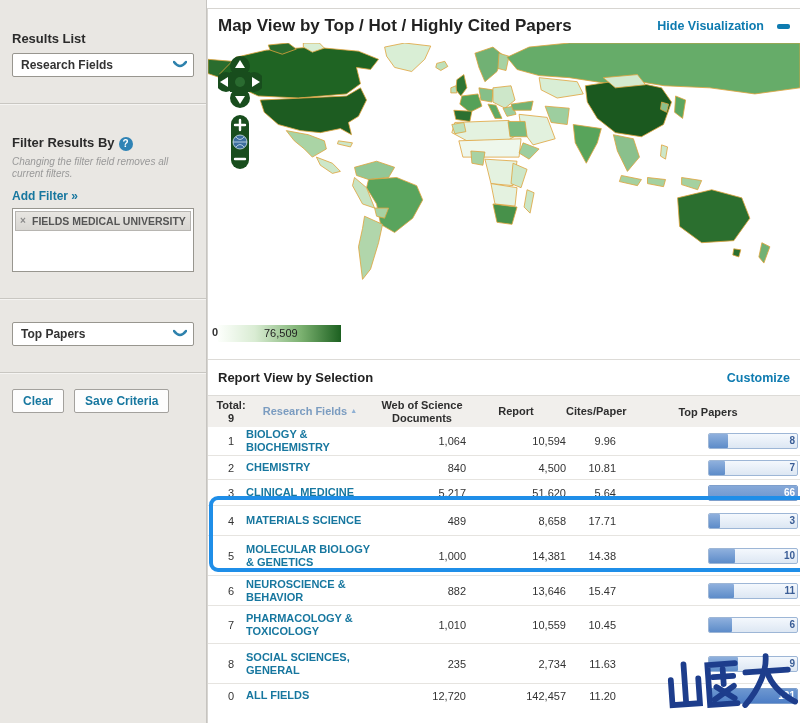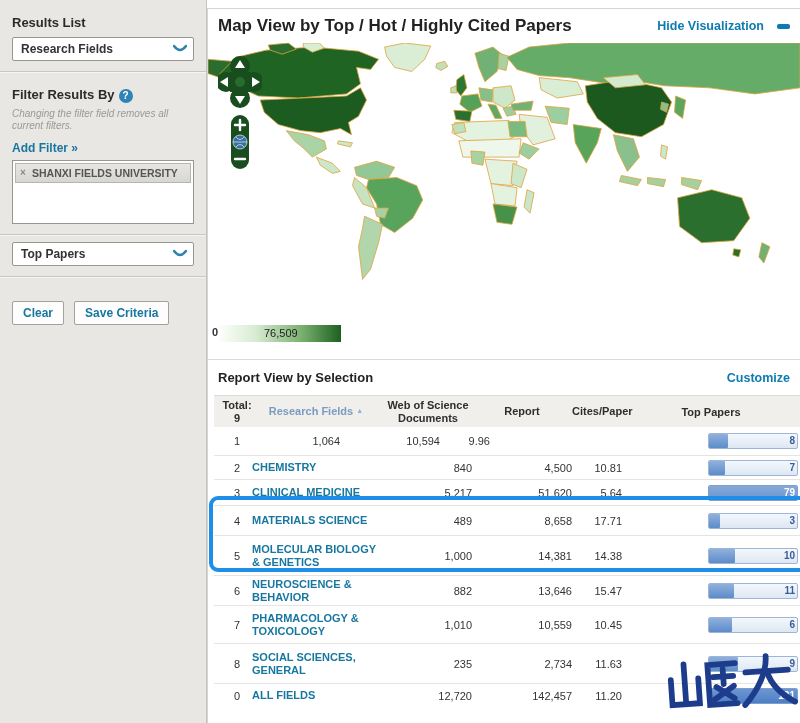--- a/index.html
+++ b/index.html
@@ -2,38 +2,38 @@
 <html><head>
 <meta charset="utf-8">
 <style>
   * { margin:0; padding:0; box-sizing:border-box; }
   html,body { width:800px; height:723px; overflow:hidden; position:relative;
     font-family:"Liberation Sans", sans-serif; background:#fff; }
 
   
   .sidebar { position:absolute; left:0; top:0; width:207px; height:723px;
     background:#e9e7e3; border-right:1px solid #c6c4c0; }
-  .sb-section { padding:0 12px; }
+  .sb-section { padding:16px 12px; }
   .sb-sep { border-top:1px solid #c9c7c2; box-shadow:0 1px 0 #f5f4f2; margin:10px 0 0 0; }
   .sb-title { font-size:13px; font-weight:bold; color:#2b2b2b; padding-top:15px; }
   .dropdown { margin-top:7px; height:24px; background:#fff; border:1px solid #98968f;
     border-radius:2px; display:flex; align-items:center; justify-content:space-between;
     padding:0 6px 0 8px; cursor:pointer; }
   .dropdown .dd-label { font-size:12px; font-weight:bold; color:#333; }
   .dd-chev { width:14px; height:10px; }
   .help-badge { display:inline-block; width:14px; height:14px; border-radius:50%;
     background:#2f83b5; color:#fff; font-size:10px; font-weight:bold; text-align:center;
     line-height:14px; margin-left:4px; vertical-align:middle; }
   .sb-note { font-size:10px; font-style:italic; color:#999; line-height:1.25; margin-top:5px; }
   .add-filter { font-size:12px; font-weight:bold; color:#17779f; margin-top:8px; display:inline-block; cursor:pointer; text-decoration:none; }
   .filter-box { margin-top:4px; background:#fff; border:1px solid #98968f; height:64px; padding:2px; }
   .filter-chip { background:linear-gradient(#e8e6e2,#d8d6d2); border:1px solid #b7b5b1;
     font-size:10.5px; font-weight:bold; color:#555; padding:3px 4px 3px 16px; position:relative; line-height:1.2; }
   .chip-x { position:absolute; left:4px; top:3px; color:#8a8a8a; font-weight:bold; font-size:10px; cursor:pointer; }
-  .btn-row { display:flex; gap:10px; padding:24px 12px 0 12px; }
+  .btn-row { display:flex; gap:10px; padding:16px 12px 0 12px; }
   .btn { background:#fdfdfd; border:1px solid #a3a19d; border-radius:2px; color:#17779f;
     font-size:12px; font-weight:bold; padding:4px 10px; cursor:pointer; }
 
   
   .main { position:absolute; left:207px; top:8px; width:593px; height:715px;
     background:#fff; border-left:1px solid #d7d5d1; border-top:1px solid #d7d5d1; }
   .map-header { height:34px; display:flex; align-items:center; justify-content:space-between; padding:0 10px; }
   .map-title { font-size:17px; font-weight:bold; color:#222; }
   .hide-link { font-size:12.5px; font-weight:bold; color:#0e7bb0; display:flex; align-items:center; gap:13px; cursor:pointer; }
   .minus-ic { width:13px; height:5px; background:#0e7bb0; border-radius:2px; }
@@ -47,21 +47,21 @@
   .legend .lg-bar { position:absolute; left:6px; top:0; width:123px; height:17px;
     background:linear-gradient(to right,#fdfffc,#d9ecd3 30%,#7ab06f 68%,#1c6020 100%); }
   .legend .lg-max { position:absolute; left:52px; top:2px; font-size:11px; color:#222; z-index:2; }
 
   .report-header { border-top:1px solid #dddbd7; height:36px; display:flex; align-items:center;
     justify-content:space-between; padding:12px 10px; }
   .report-title { font-size:13px; font-weight:bold; color:#222; }
   .customize-link { font-size:12.5px; font-weight:bold; color:#0e7bb0; cursor:pointer; }
 
   
-  .tbl { font-size:11px; color:#333;margin-left:6px; }
+  .tbl { font-size:11px; color:#333; }
   .tr { display:flex; align-items:center; padding-left:8px; border-top:1px solid #e6e4e0; overflow:hidden; }
   .tr.head { background:#f1efec; border-top:1px solid #dddbd7; min-height:32px; font-weight:bold; color:#2e2e2e; }
   .c-rank { width:30px; text-align:center; flex:none; }
   .c-field { width:132px; flex:none; line-height:1.15; padding-right:4px; }
   .c-docs { width:88px; flex:none; text-align:right; }
   .c-cites { width:100px; flex:none; text-align:right; }
   .c-cpp { width:50px; flex:none; text-align:right; }
   .c-top { flex:1; display:flex; justify-content:flex-end; }
   .tr.head .c-docs, .tr.head .c-cites, .tr.head .c-cpp { text-align:center; line-height:1.15; }
   .tr.head .c-top { justify-content:center; }
@@ -102,21 +102,21 @@
 
   <div class="sb-section">
     <div class="sb-title">
       <span>Filter Results By</span><span class="help-badge">?</span>
     </div>
     <div class="sb-note">Changing the filter field removes all current filters.</div>
     <a class="add-filter">Add Filter »</a>
     <div class="filter-box">
       <div class="filter-chip">
         <span class="chip-x">×</span>
-        <span>SHANXI FIELDS UNIVERSITY</span>
+        <span>FIELDS MEDICAL UNIVERSITY</span>
       </div>
     </div>
   </div>
 
   <div class="sb-sep"></div>
 
   <div class="sb-section">
     <div class="dropdown">
       <span class="dd-label">Top Papers</span>
       <svg class="dd-chev" viewBox="0 0 14 10">
@@ -248,20 +248,21 @@
         <span class="sort-arrow">▲</span>
       </div>
       <div class="c-docs">Web of Science Documents</div>
       <div class="c-cites">Report</div>
       <div class="c-cpp">Cites/Paper</div>
       <div class="c-top">Top Papers</div>
     </div>
 
     <div class="tr" style="min-height:28px;border-top:none;">
       <div class="c-rank">1</div>
+      <div class="c-field"><span class="field-link">BIOLOGY &amp; BIOCHEMISTRY</span></div>
       <div class="c-docs">1,064</div>
       <div class="c-cites">10,594</div>
       <div class="c-cpp">9.96</div>
       <div class="c-top">
           <div class="bar">
             <div class="fill" style="width: 22%;"></div>
             <span class="bval">8</span>
           </div>
         </div>
     </div>
@@ -282,21 +283,21 @@
 
     <div class="tr" style="min-height:26px;">
       <div class="c-rank">3</div>
       <div class="c-field"><span class="field-link">CLINICAL MEDICINE</span></div>
       <div class="c-docs">5,217</div>
       <div class="c-cites">51,620</div>
       <div class="c-cpp">5.64</div>
       <div class="c-top">
           <div class="bar full">
             <div class="fill" style="width: 100%;"></div>
-            <span class="bval">79</span>
+            <span class="bval">66</span>
           </div>
         </div>
     </div>
 
     <div class="tr" style="min-height:30px;">
       <div class="c-rank">4</div>
       <div class="c-field"><span class="field-link">MATERIALS SCIENCE</span></div>
       <div class="c-docs">489</div>
       <div class="c-cites">8,658</div>
       <div class="c-cpp">17.71</div>

